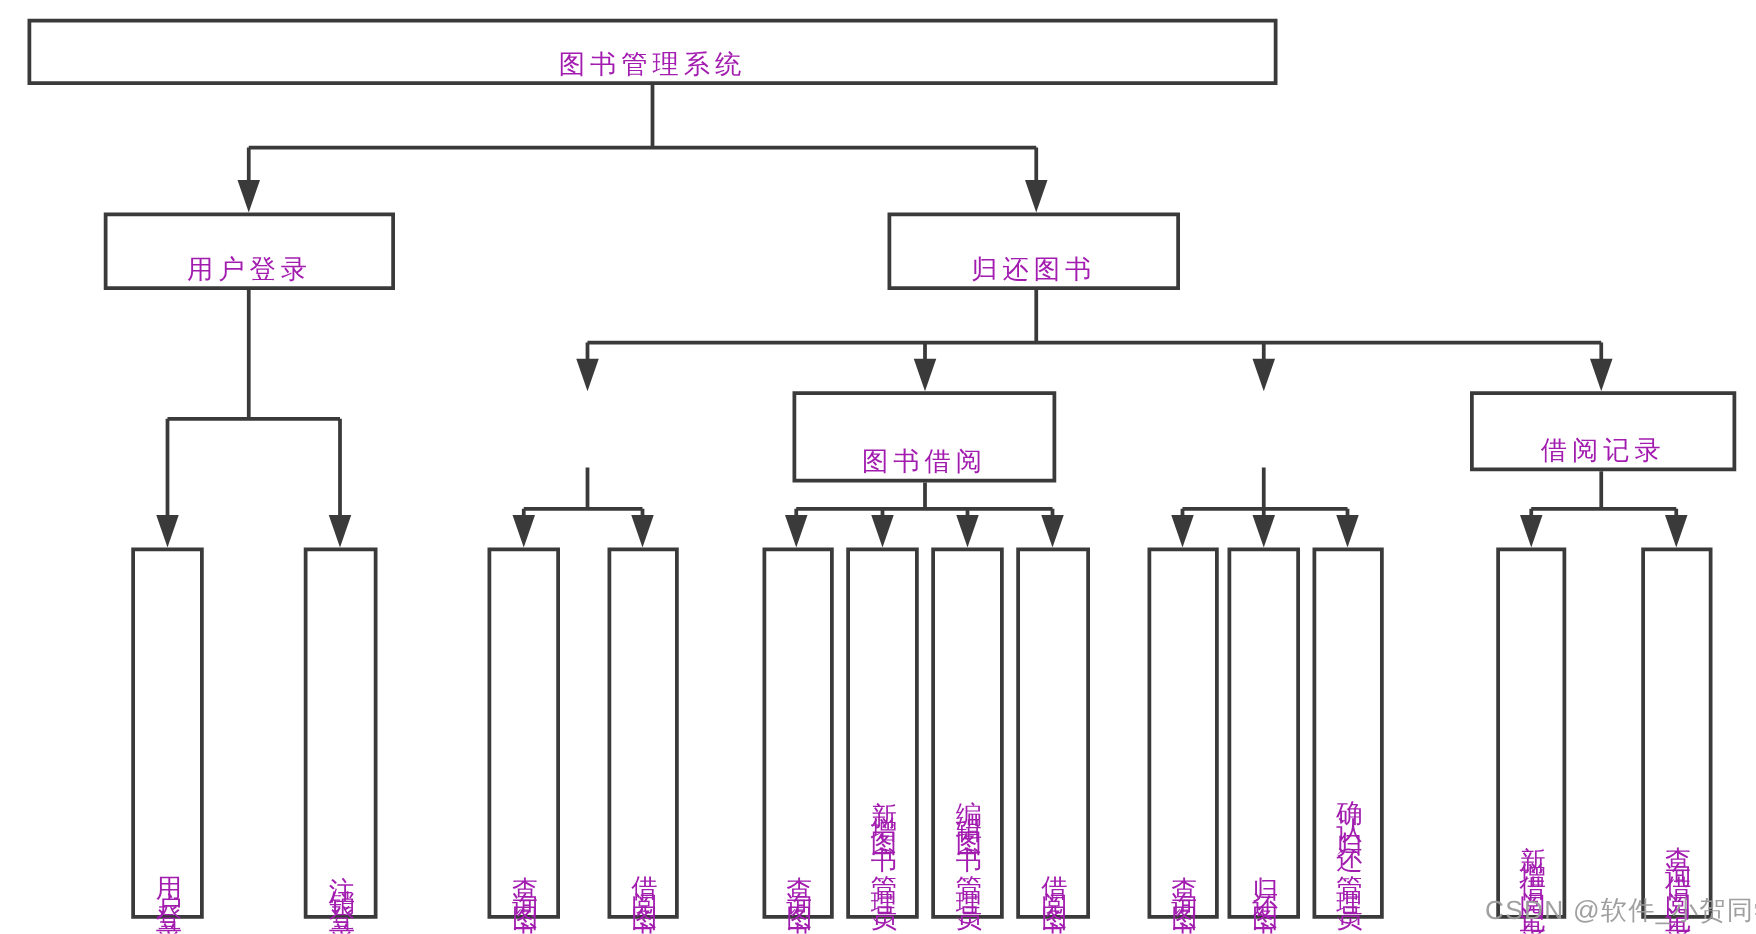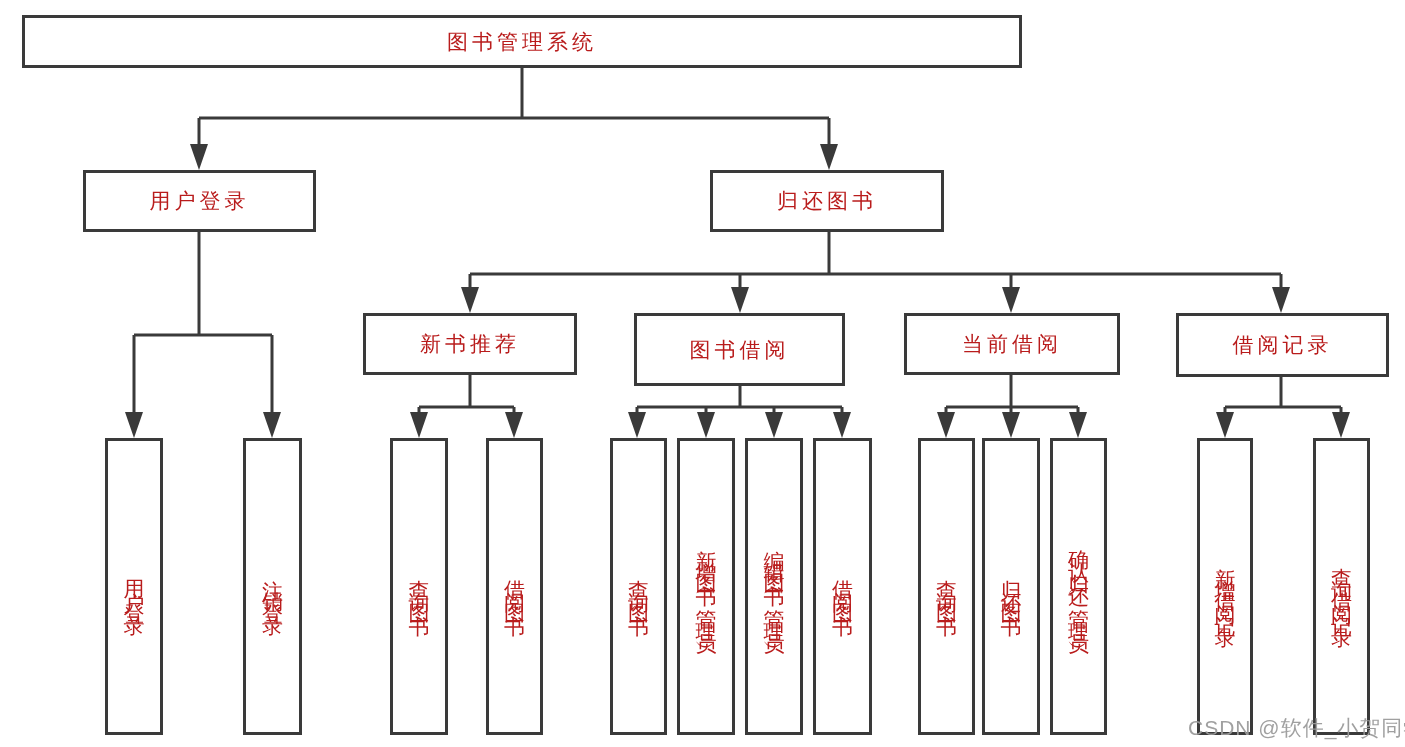--- a/index.html
+++ b/index.html
@@ -20,23 +20,23 @@
     left: 0; top: 0;
     width: 1405px;
     height: 747px;
   }
   .box {
     position: absolute;
     box-sizing: border-box;
     border: 3px solid #3a3a3a;
     background: #ffffff;
     display: flex;
-    align-items: center;
+    align-items: flex-end;
     justify-content: center;
-    color: #b91c1c;
+    color: #a21caf;
     font-size: 21px;
   }
   .hbox span {
     letter-spacing: 4px;
     white-space: nowrap;
   }
   .vbox span {
     writing-mode: vertical-rl;
     text-orientation: mixed;
     letter-spacing: 12px;
@@ -124,28 +124,22 @@
     <span>图书管理系统</span>
   </div>
 
   <div class="box hbox n-login">
     <span>用户登录</span>
   </div>
   <div class="box hbox n-mgmt">
     <span>归还图书</span>
   </div>
 
-  <div class="box hbox n-rec">
-    <span>新书推荐</span>
-  </div>
   <div class="box hbox n-borrow">
     <span>图书借阅</span>
-  </div>
-  <div class="box hbox n-cur">
-    <span>当前借阅</span>
   </div>
   <div class="box hbox n-hist">
     <span>借阅记录</span>
   </div>
 
   <div class="box vbox leaf l1">
     <span>用户登录</span>
   </div>
   <div class="box vbox leaf l2">
     <span>注销登录</span>

